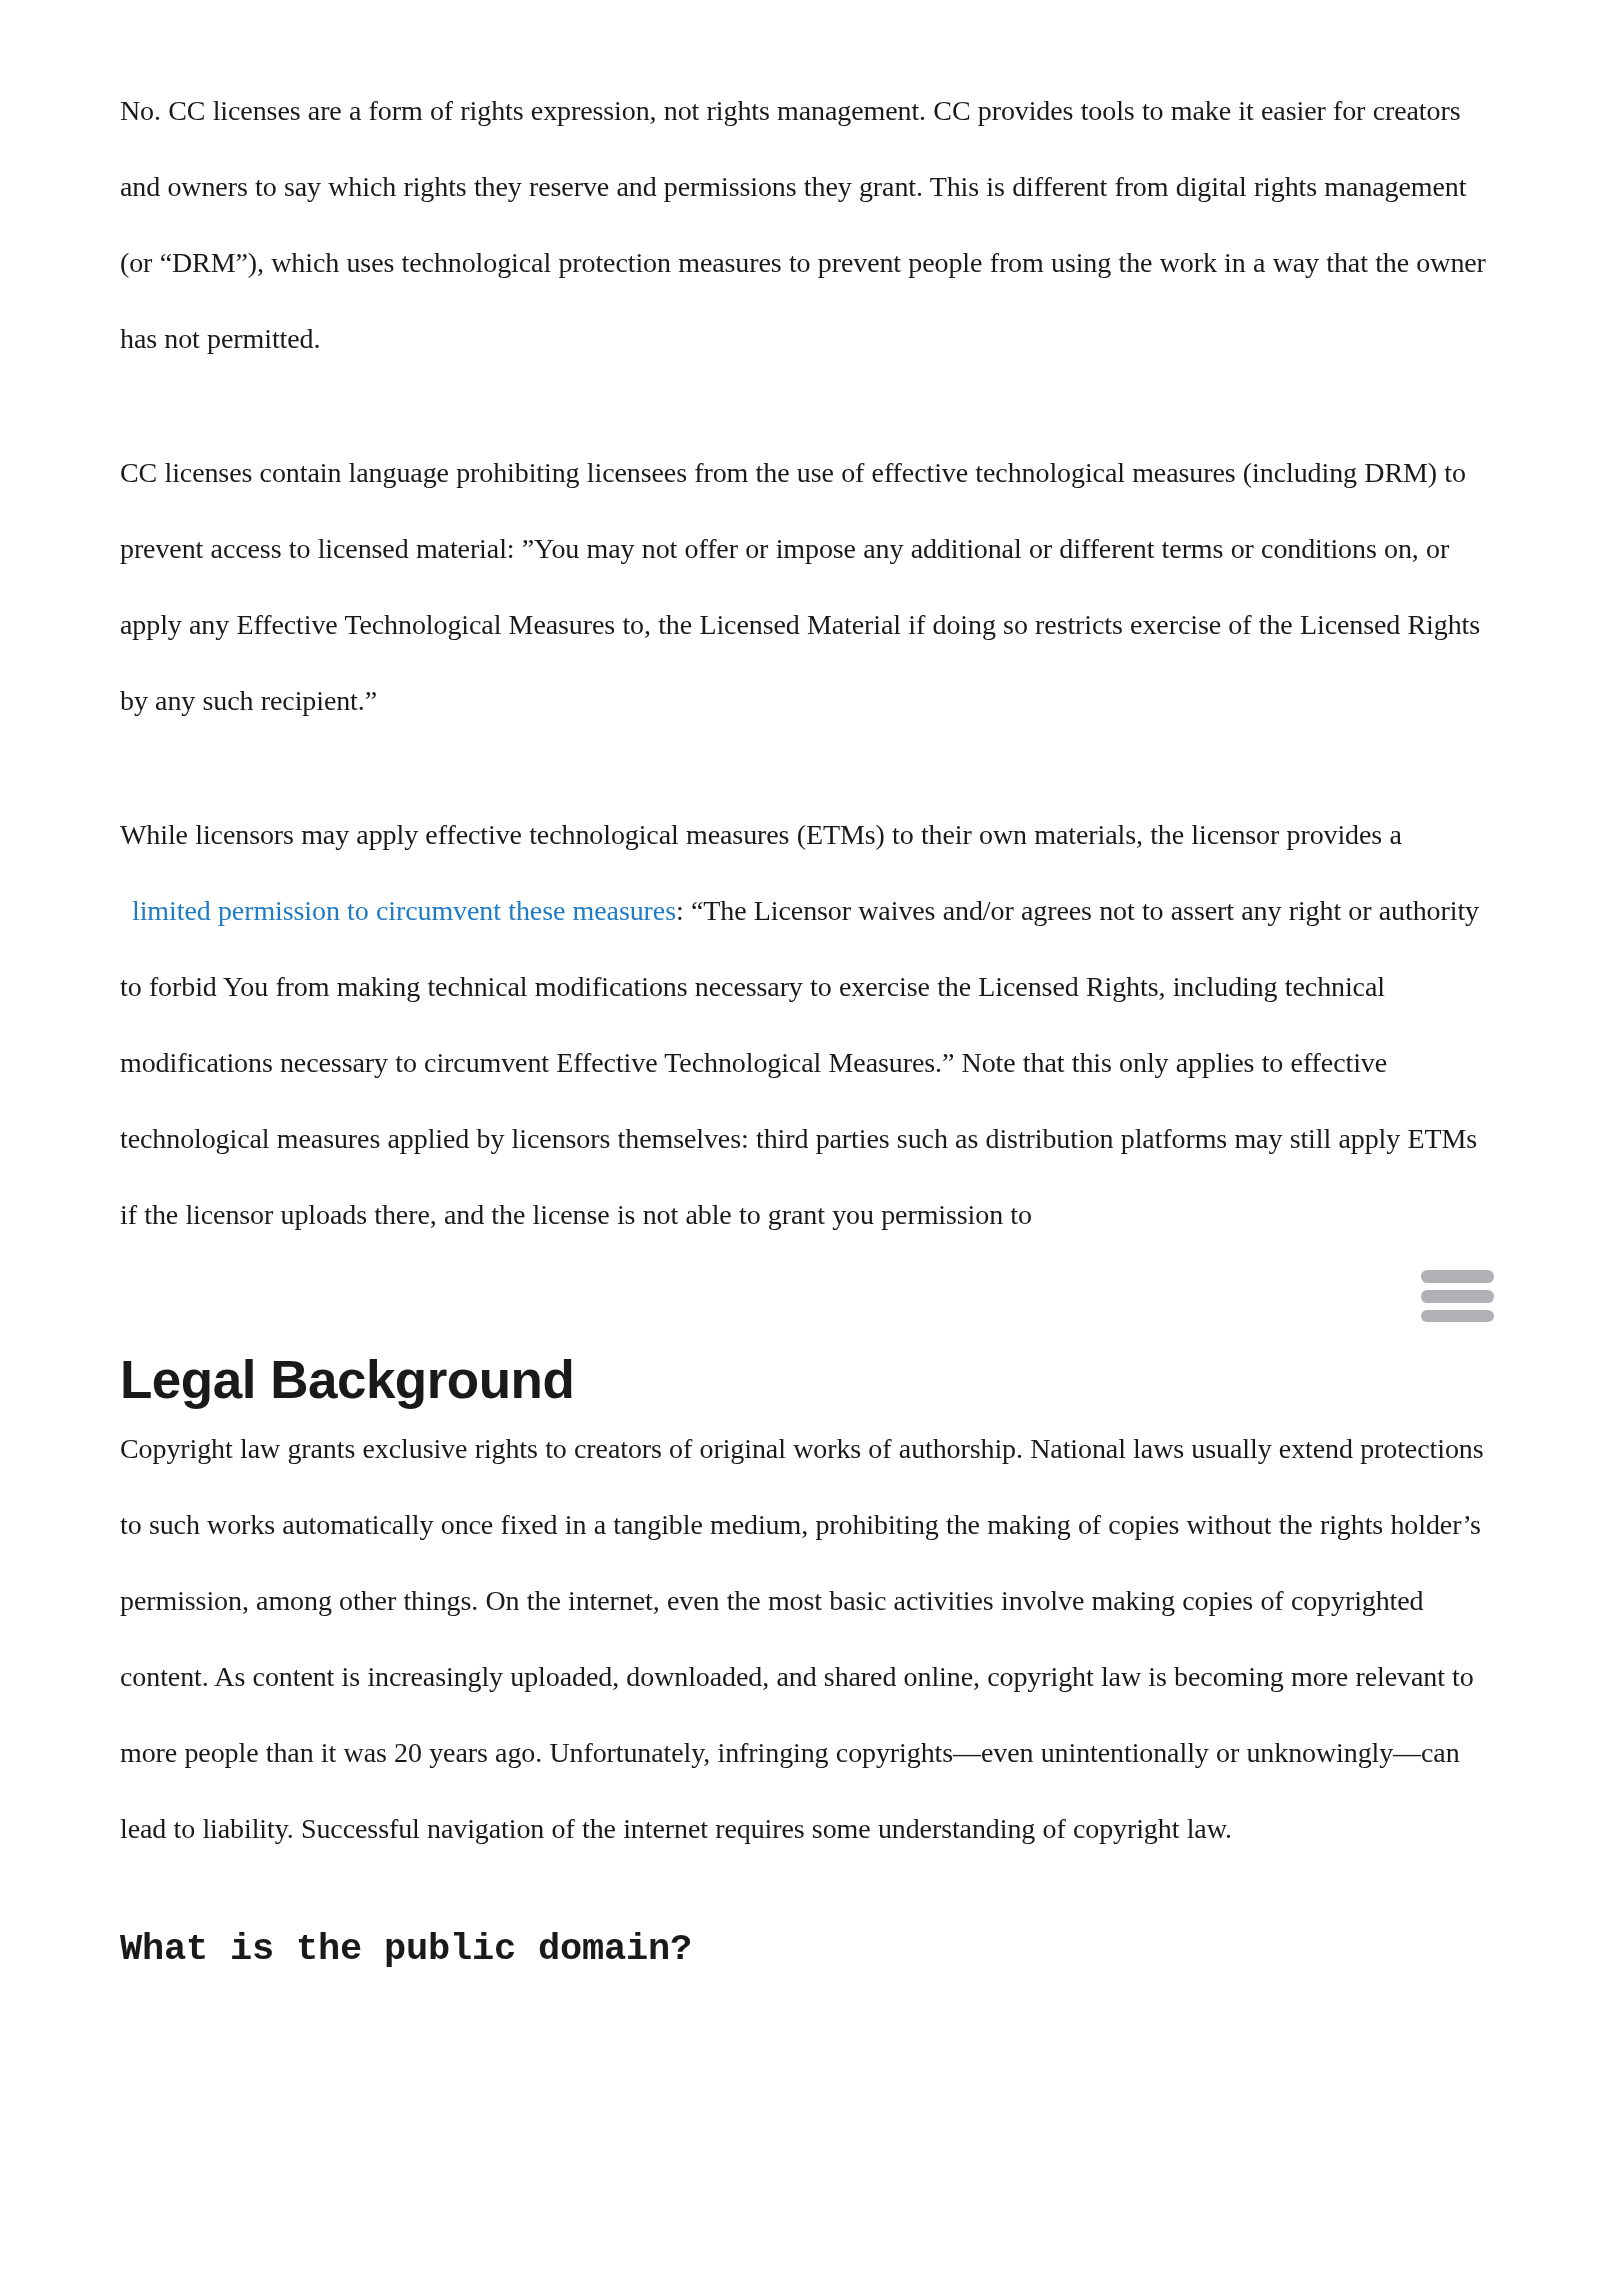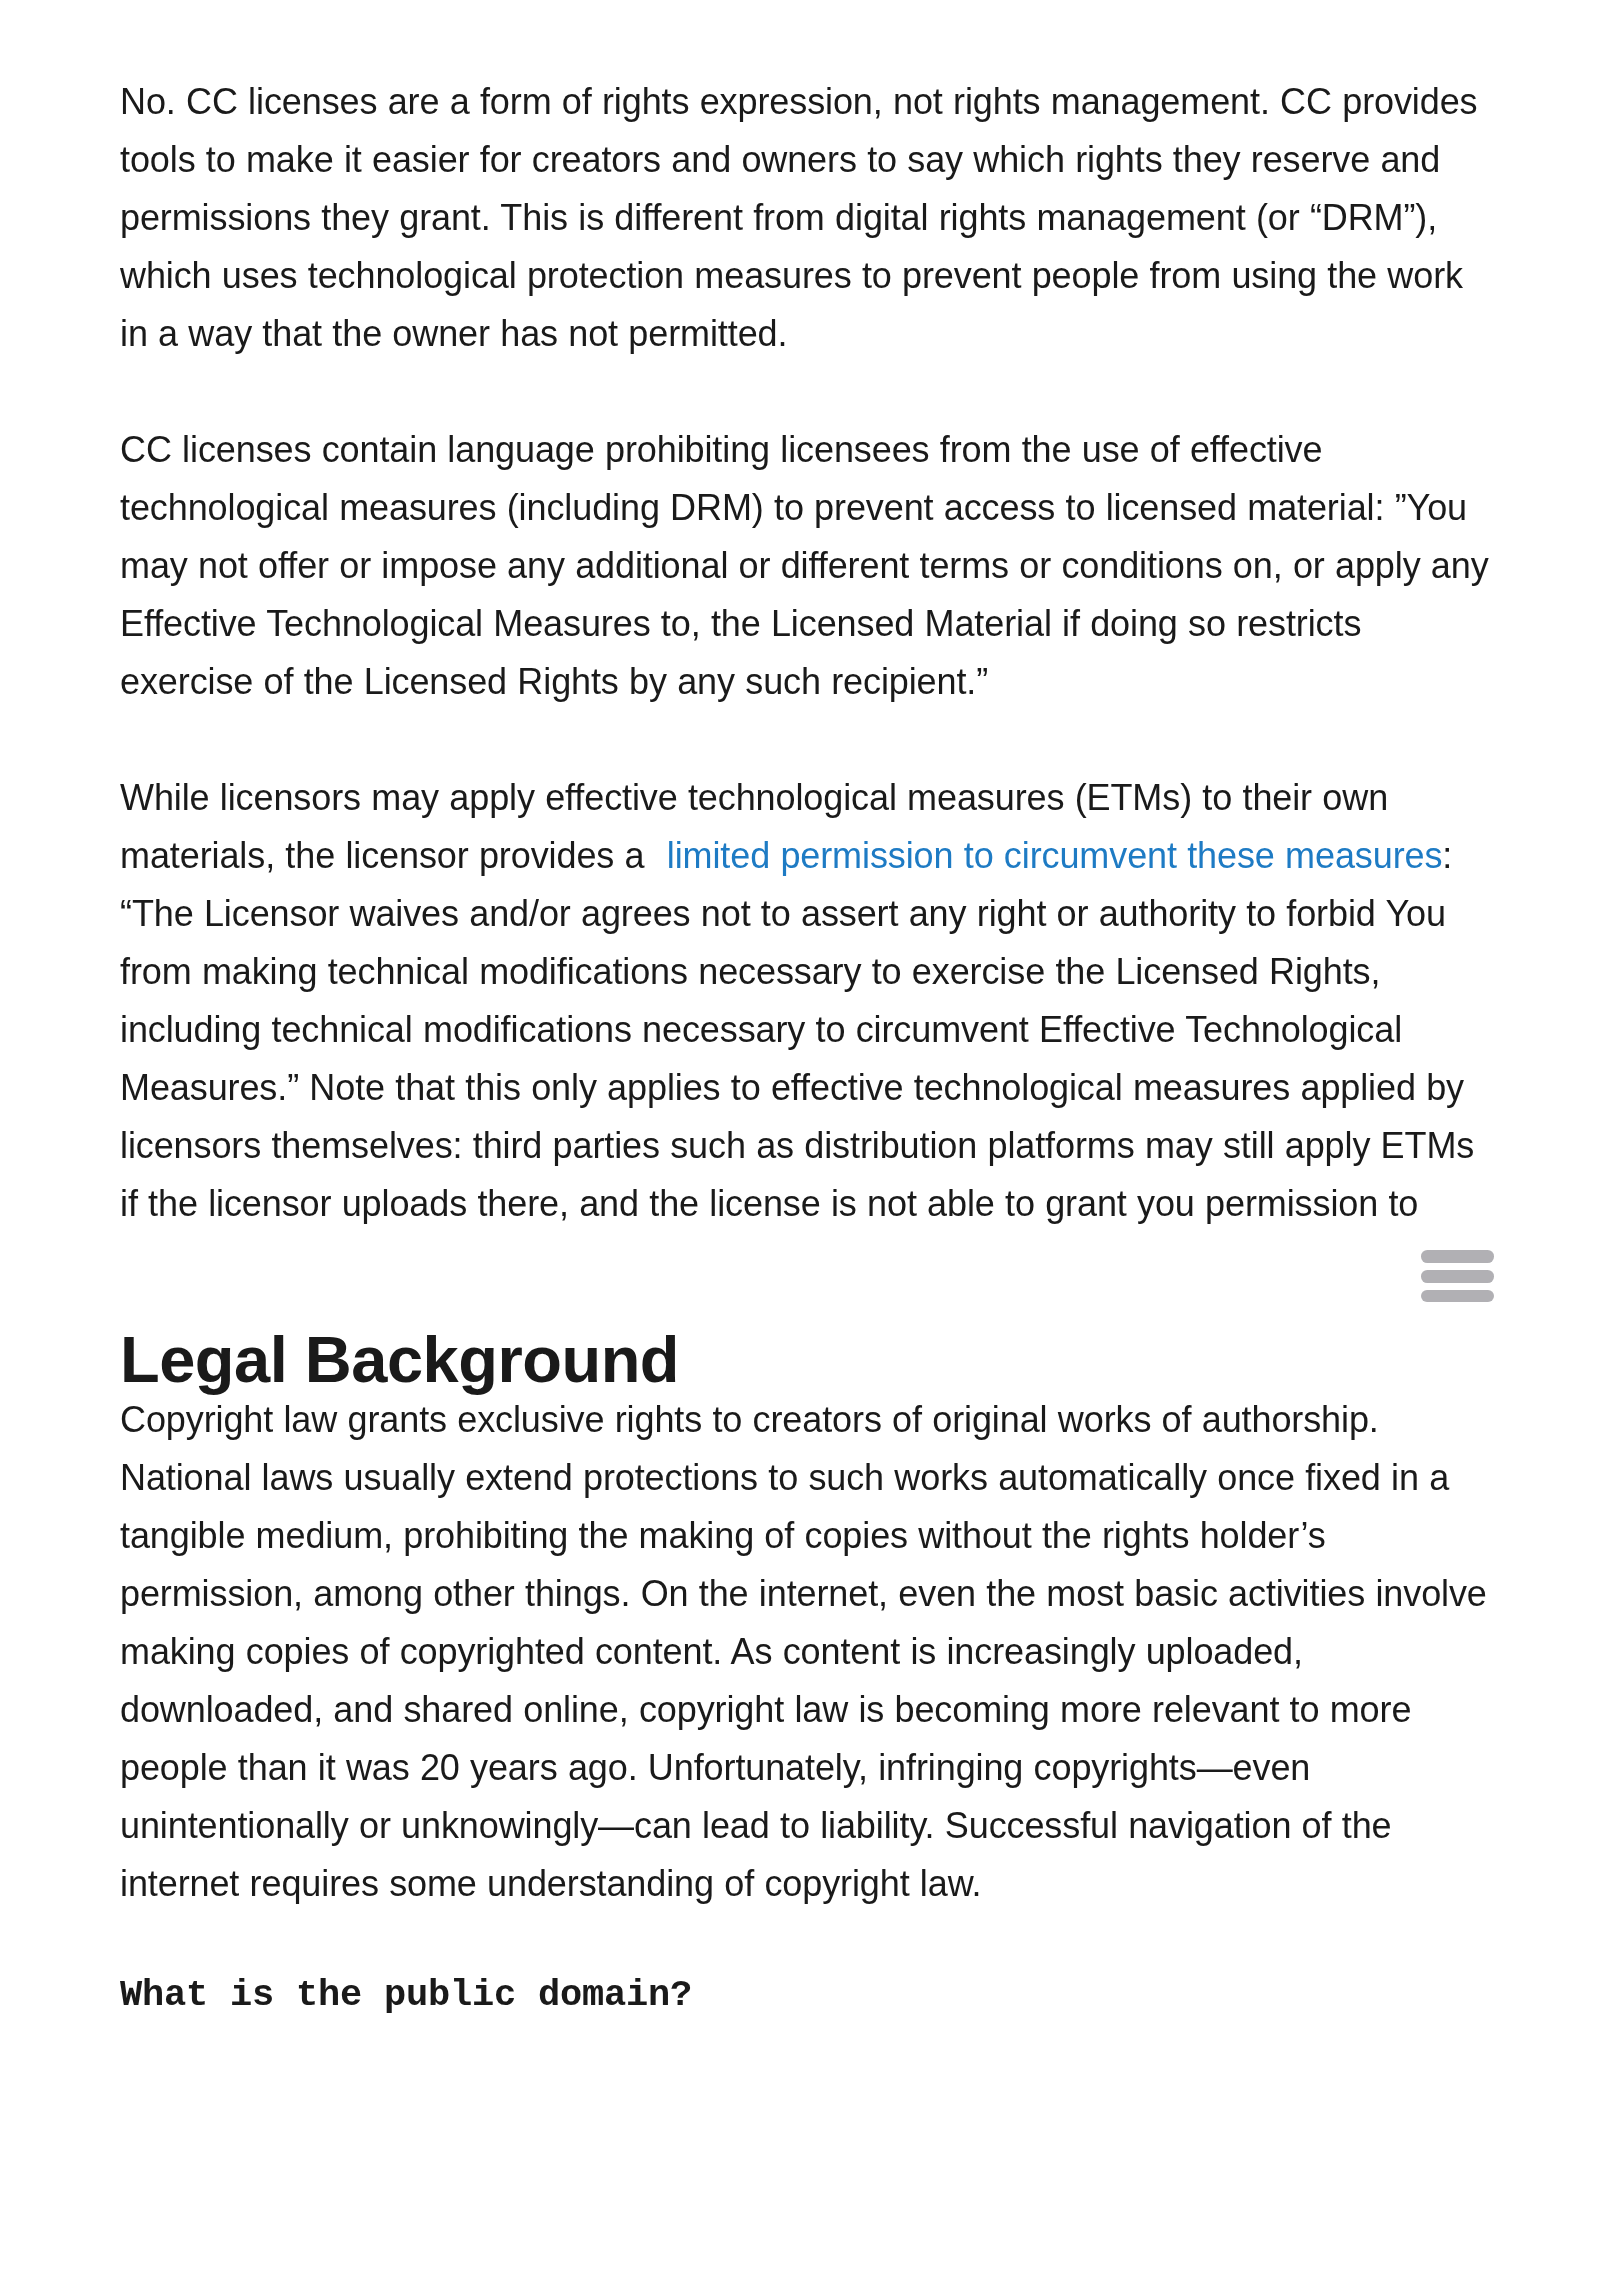--- a/index.html
+++ b/index.html
@@ -24,26 +24,27 @@
     width: 1374px;
     height: 2284px;
   }
 
   .content {
     padding-top: 73px;
   }
 
   p.body-text {
     margin: 0 0 58px 0;
-    font-size: 36px;
-    line-height: 58px;
+    font-size: 28px;
+    line-height: 76px;
     font-weight: 400;
     letter-spacing: -0.1px;
     color: #1a1a1a;
     word-spacing: 0.4px;
+    font-family: Liberation Serif, serif;
   }
 
   p.body-text.tight {
     margin-bottom: 0;
   }
 
   a.inline-link {
     color: #1e7bc4;
     text-decoration: none;
     margin-left: 12px;
@@ -68,21 +69,21 @@
   .hamburger .bar {
     display: block;
     width: 73px;
     height: 12.6px;
     border-radius: 6.3px;
     background: #b1b0b4;
   }
 
   h1.section-title {
     margin: 0 0 0 0;
-    font-size: 65px;
+    font-size: 53px;
     line-height: 63px;
     font-weight: 700;
     letter-spacing: -0.5px;
     color: #1a1a1a;
   }
 
   h2.sub-title {
     margin: 10.3px 0 4.7px 0;
     font-size: 37px;
     line-height: 49px;

